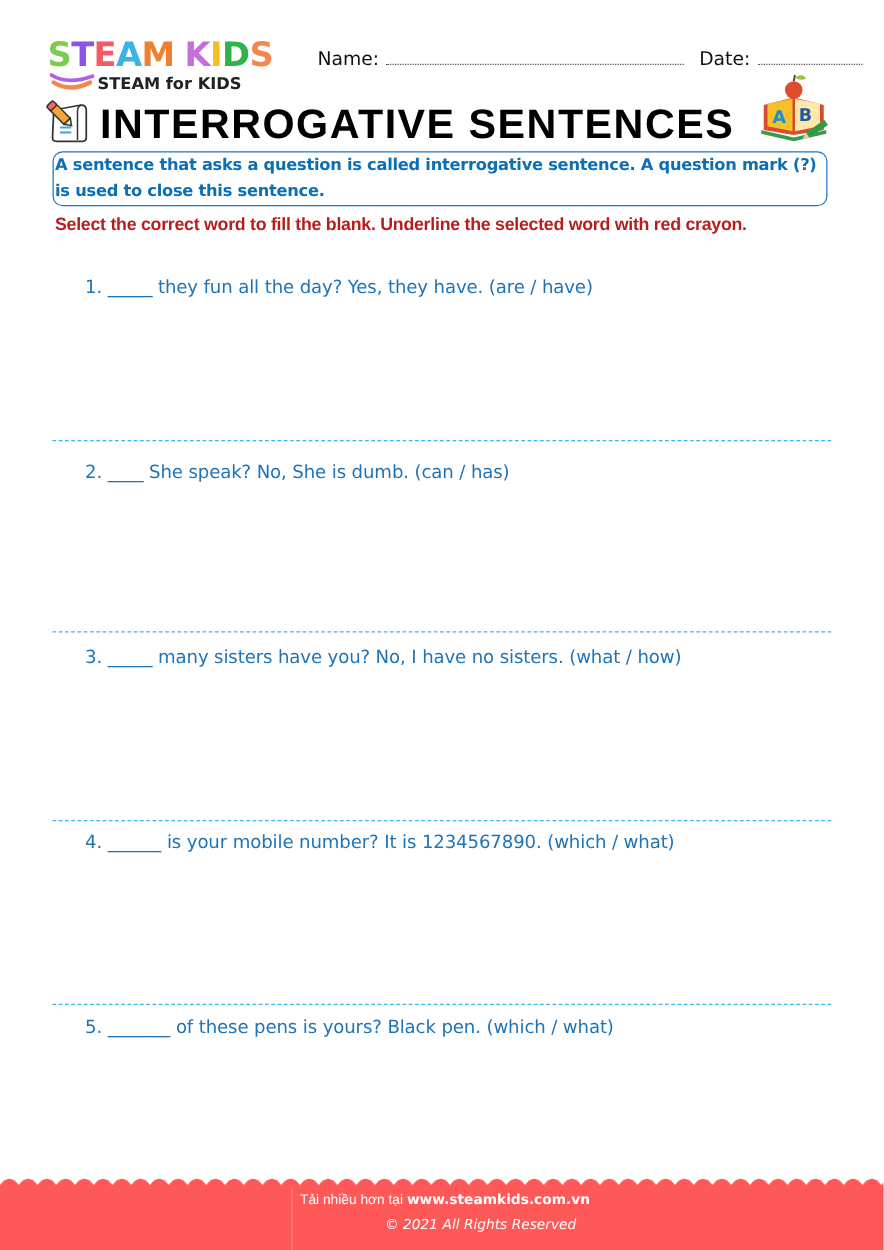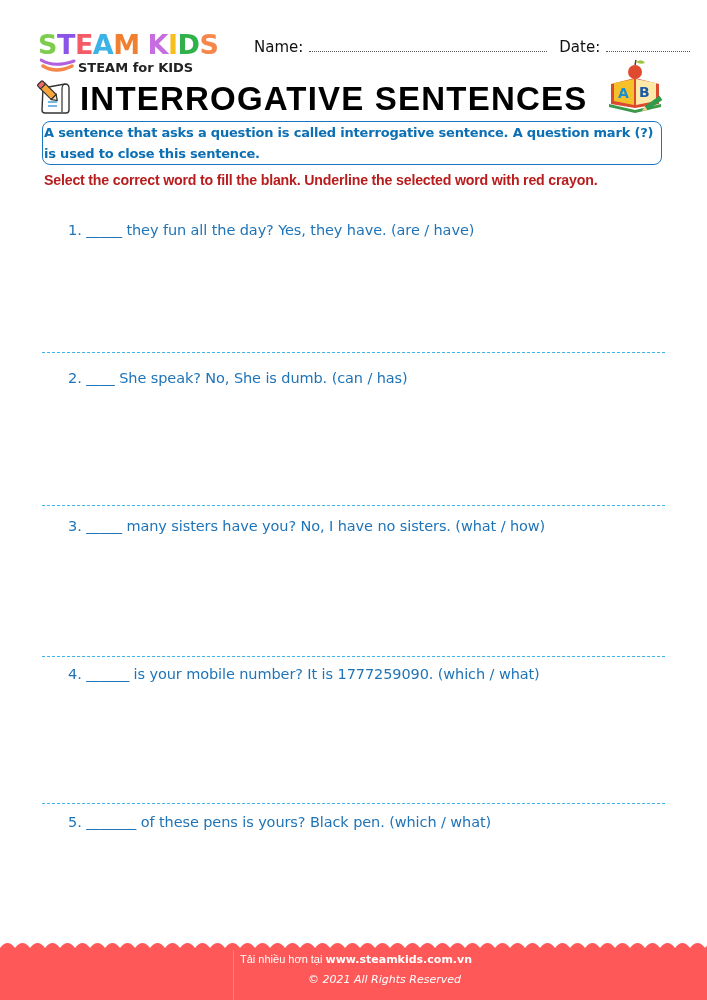--- a/index.html
+++ b/index.html
@@ -94,21 +94,21 @@
 <div class="intro-box"></div>
 <div class="intro-text">A sentence that asks a question is called interrogative sentence. A question mark (?) is used to close this sentence.</div>
 <div class="instruction">Select the correct word to fill the blank. Underline the selected word with red crayon.</div>
 
 <div class="question q1">1. _____ they fun all the day? Yes, they have. (are / have)</div>
 <div class="separator s1"></div>
 <div class="question q2">2. ____ She speak? No, She is dumb. (can / has)</div>
 <div class="separator s2"></div>
 <div class="question q3">3. _____ many sisters have you? No, I have no sisters. (what / how)</div>
 <div class="separator s3"></div>
-<div class="question q4">4. ______ is your mobile number? It is 1777259090. (which / what)</div>
+<div class="question q4">4. ______ is your mobile number? It is 1234567890. (which / what)</div>
 <div class="separator s4"></div>
 <div class="question q5">5. _______ of these pens is yours? Black pen. (which / what)</div>
 
 <svg class="scallops" viewBox="0 0 707 12" preserveAspectRatio="none">
   <defs>
     <pattern id="scallop" x="0" y="0" width="15" height="12" patternUnits="userSpaceOnUse">
       <path d="M0 12 L0 8 Q7.5 -2 15 8 L15 12 Z" fill="#fe5858"></path>
     </pattern>
   </defs>
   <rect x="0" y="0" width="707" height="12" fill="url(#scallop)"></rect>

